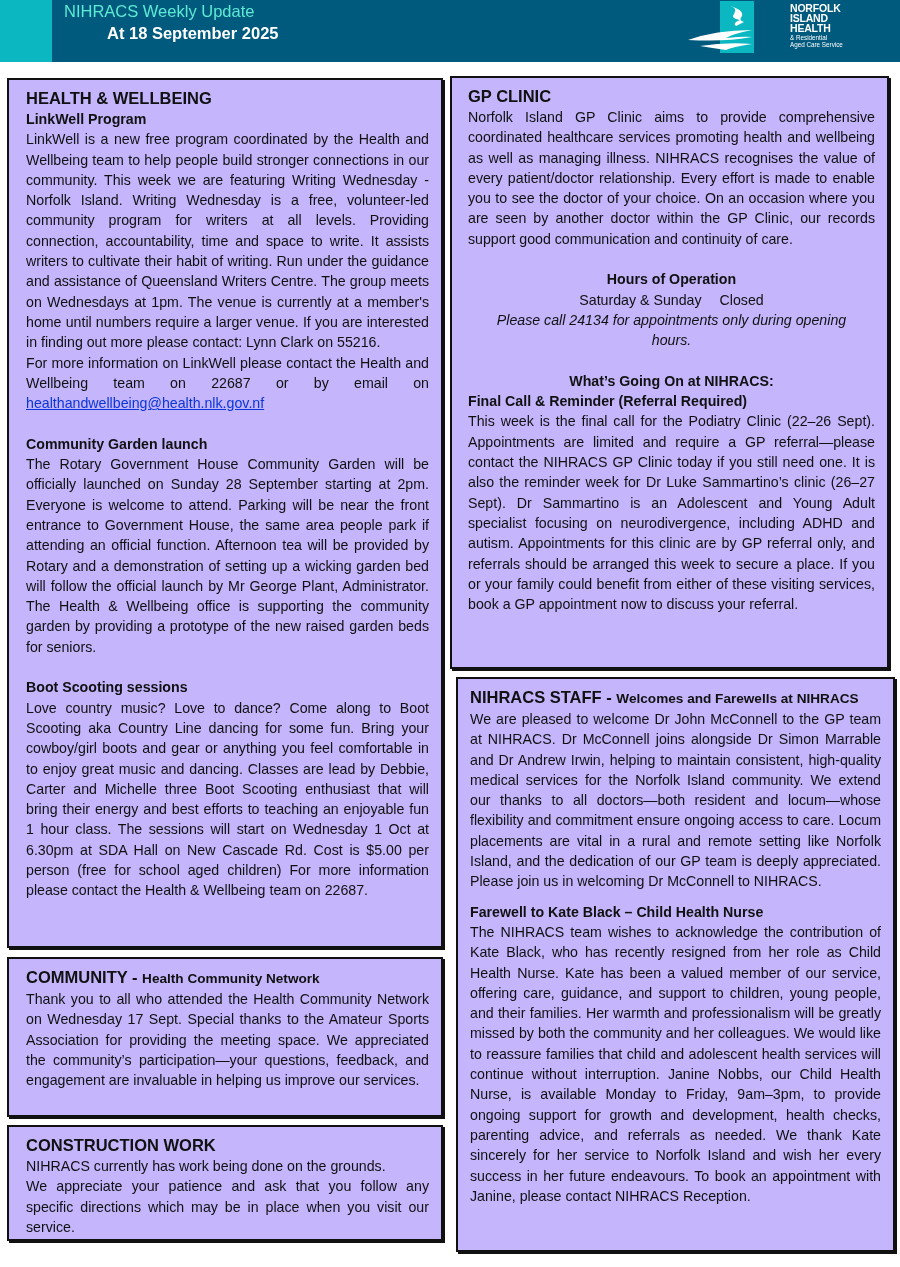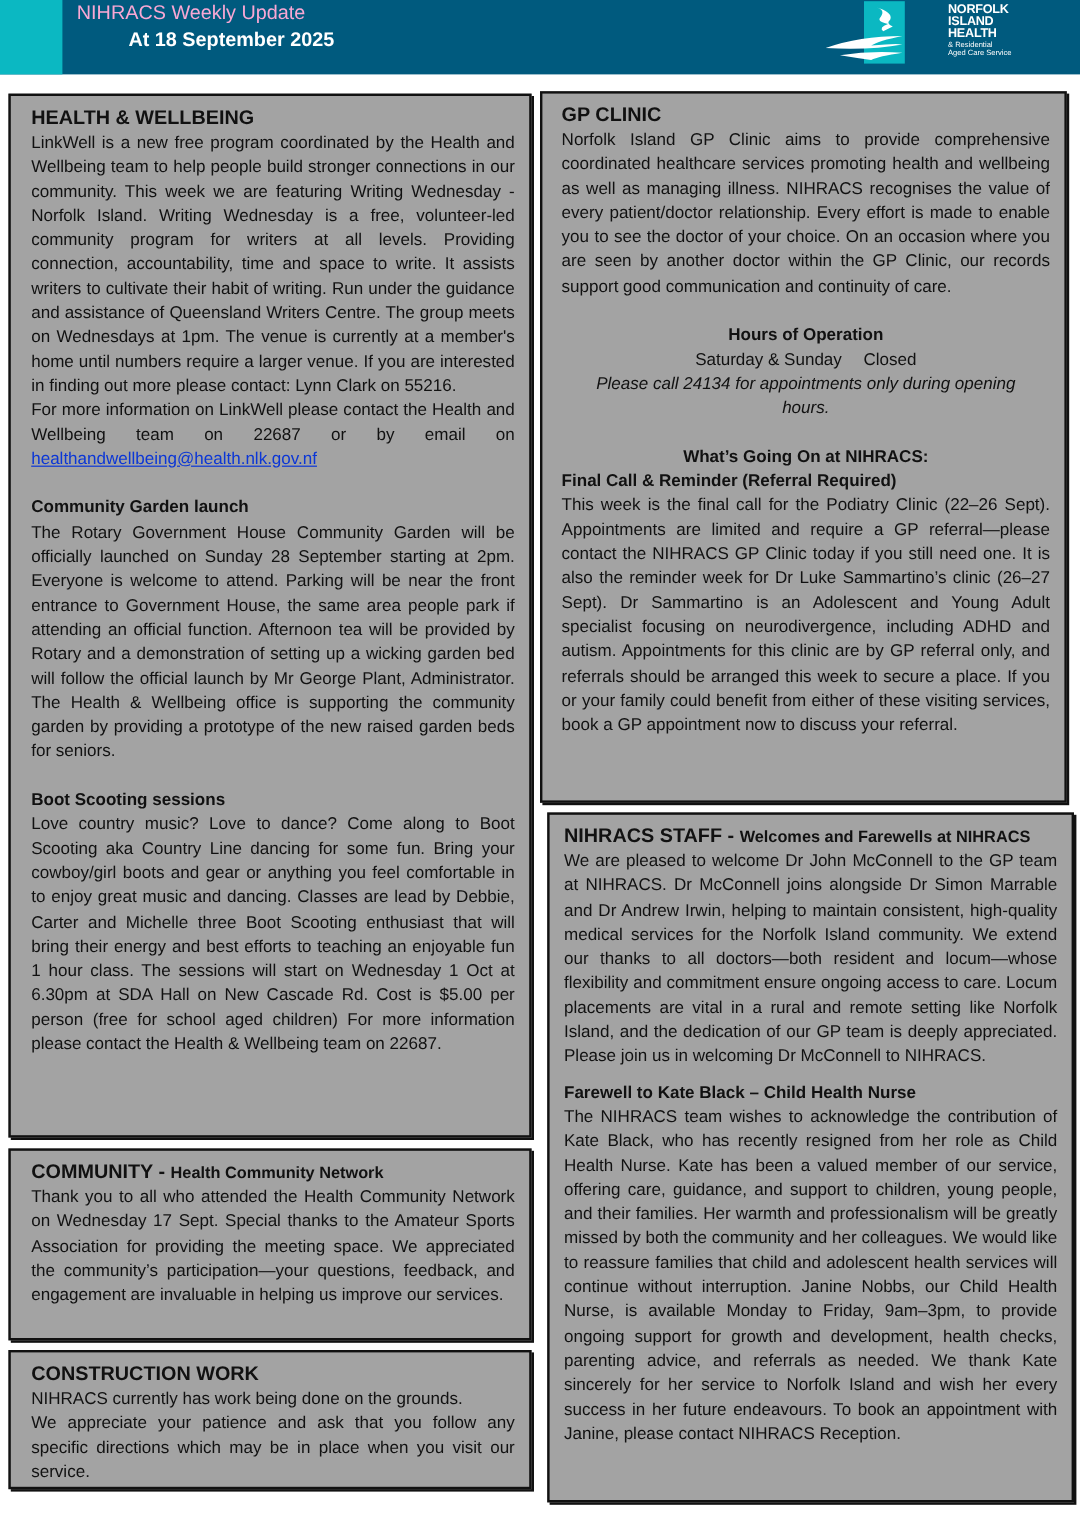--- a/index.html
+++ b/index.html
@@ -1,28 +1,28 @@
 <!DOCTYPE html>
 <html><head>
 <meta charset="utf-8">
 <style>
   * { box-sizing: border-box; margin: 0; padding: 0; }
   html, body { width: 900px; height: 1267px; background: #ffffff; overflow: hidden; }
   body { font-family: "Liberation Sans", sans-serif; color: #111; position: relative; }
 
   .header { position: absolute; left: 0; top: 0; width: 900px; height: 62px; background: #005a7e; }
   .header .teal { position: absolute; left: 0; top: 0; width: 52px; height: 62px; background: #0bb8c2; }
-  .header .title1 { position: absolute; left: 64px; top: 2px; font-size: 16.5px; color: #f9a8d4; }
+  .header .title1 { position: absolute; left: 64px; top: 2px; font-size: 16.5px; color: #5eead4; }
   .header .title2 { position: absolute; left: 64px; top: 24px; font-size: 16.5px; color: #fff; font-weight: bold; margin-left: 43px; }
   .logo { position: absolute; left: 686px; top: 0; width: 200px; height: 56px; }
   .logo .mark { position: absolute; left: 0; top: 0; width: 100px; height: 54px; }
   .logo .t1 { position: absolute; left: 104px; top: 3px; font-size: 10.5px; font-weight: bold; color: #fff; line-height: 10px; letter-spacing: -0.2px; }
   .logo .t2 { position: absolute; left: 104px; top: 34px; font-size: 6.3px; color: #fff; line-height: 7px; }
 
-  .box { position: absolute; border: 2.5px solid #111; box-shadow: 2px 2px 0 #111; background: #a3a3a3; padding: 8px 12px 6px 17px; }
+  .box { position: absolute; border: 2.5px solid #111; box-shadow: 2px 2px 0 #111; background: #c4b5fd; padding: 8px 12px 6px 17px; }
   .box .h { font-size: 16.5px; font-weight: bold; line-height: 21px; }
   .box .h small { font-size: 13.6px; }
   .box .sh { font-size: 14.2px; font-weight: bold; line-height: 20.3px; }
   .box p { font-size: 14.2px; line-height: 20.3px; text-align: justify; }
   .box .gap { height: 20.3px; }
   .box a { color: #0b36d6; text-decoration: underline; }
   .center { text-align: center !important; }
   .italic { font-style: italic; }
 
   #hw { left: 7px; top: 78px; width: 436px; height: 870px; }
@@ -55,20 +55,21 @@
     </div>
     <div class="t2">
       <div>&amp; Residential</div>
       <div>Aged Care Service</div>
     </div>
   </div>
 </div>
 
 <div class="box" id="hw">
   <div class="h">HEALTH &amp; WELLBEING</div>
+  <div class="sh">LinkWell Program</div>
   <p>LinkWell is a new free program coordinated by the Health and Wellbeing team to help people build stronger connections in our community. This week we are featuring Writing Wednesday - Norfolk Island. Writing Wednesday is a free, volunteer-led community program for writers at all levels.  Providing connection, accountability, time and space to write.  It assists writers to cultivate their habit of writing. Run under the guidance and assistance of Queensland Writers Centre. The group meets on Wednesdays at 1pm. The venue is currently at a member's home until numbers require a larger venue. If you are interested in finding out more please contact:  Lynn Clark on 55216.</p>
   <p><span>For more information on LinkWell please contact the Health and Wellbeing team on 22687 or by email on</span> <a href="mailto:healthandwellbeing@health.nlk.gov.nf">healthandwellbeing@health.nlk.gov.nf</a></p>
   <div class="gap"></div>
   <div class="sh">Community Garden launch</div>
   <p>The Rotary Government House Community Garden will be officially launched on Sunday 28 September starting at 2pm. Everyone is welcome to attend. Parking will be near the front entrance to Government House, the same area people park if attending an official function. Afternoon tea will be provided by Rotary and a demonstration of setting up a wicking garden bed will follow the official launch by Mr George Plant, Administrator. The Health &amp; Wellbeing office is supporting the community garden by providing a prototype of the new raised garden beds for seniors.</p>
   <div class="gap"></div>
   <div class="sh">Boot Scooting sessions</div>
   <p>Love country music? Love to dance?  Come along to Boot Scooting aka Country Line dancing for some fun.  Bring your cowboy/girl boots and gear or anything you feel comfortable in to enjoy great music and dancing.  Classes are lead by Debbie, Carter and Michelle three Boot Scooting enthusiast that will bring their energy and best efforts to teaching an enjoyable fun 1 hour class. The sessions will start on Wednesday 1 Oct at 6.30pm at SDA Hall on New Cascade Rd. Cost is $5.00 per person (free for school aged children) For more information please contact the Health &amp; Wellbeing team on 22687.</p>
 </div>
 

